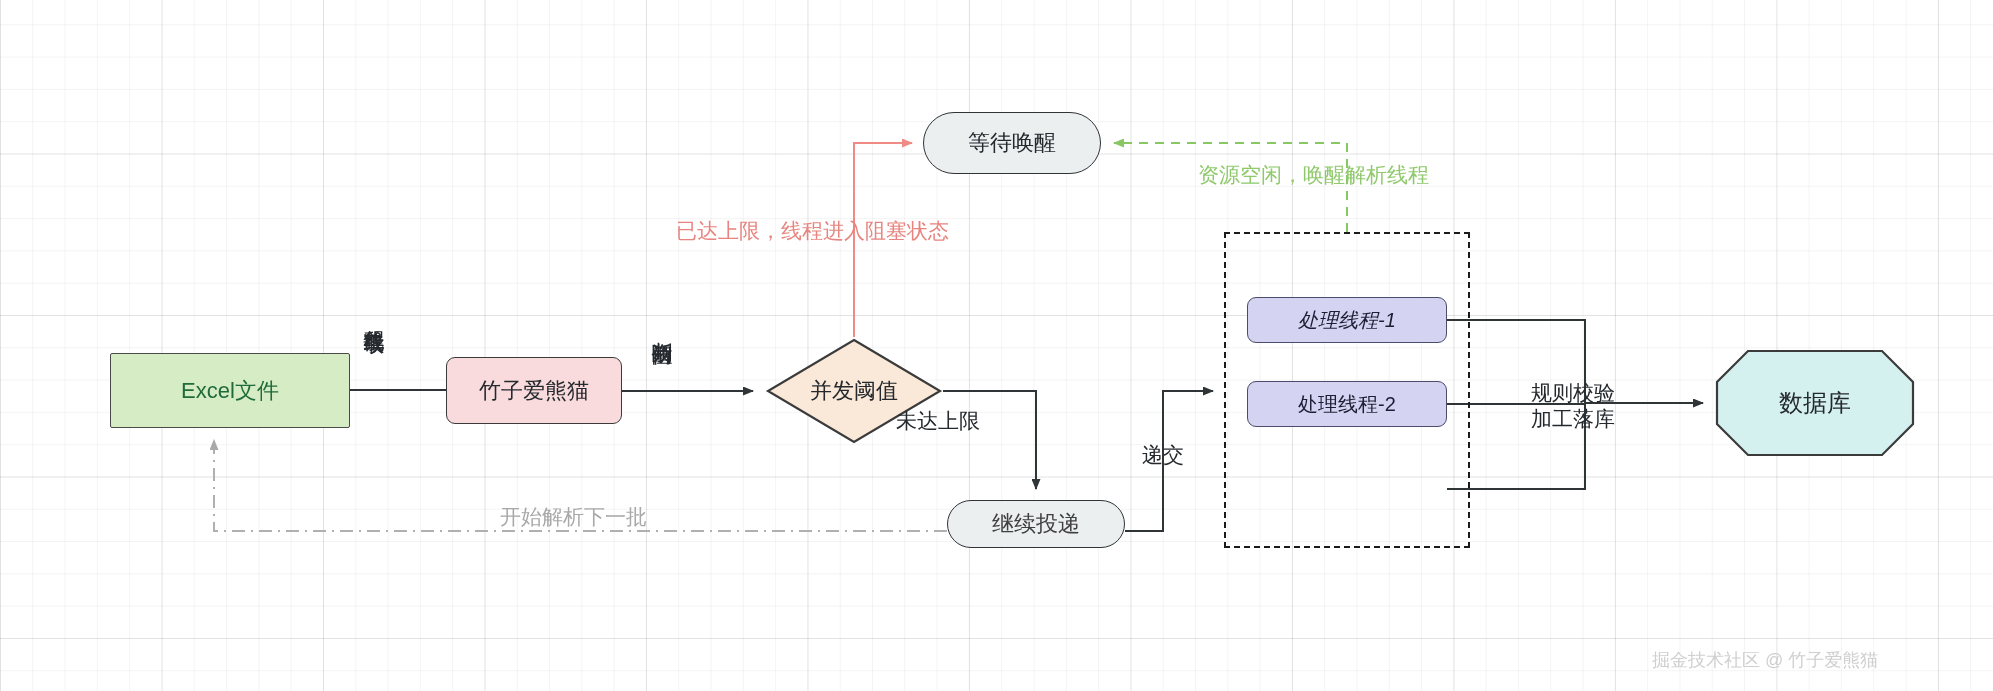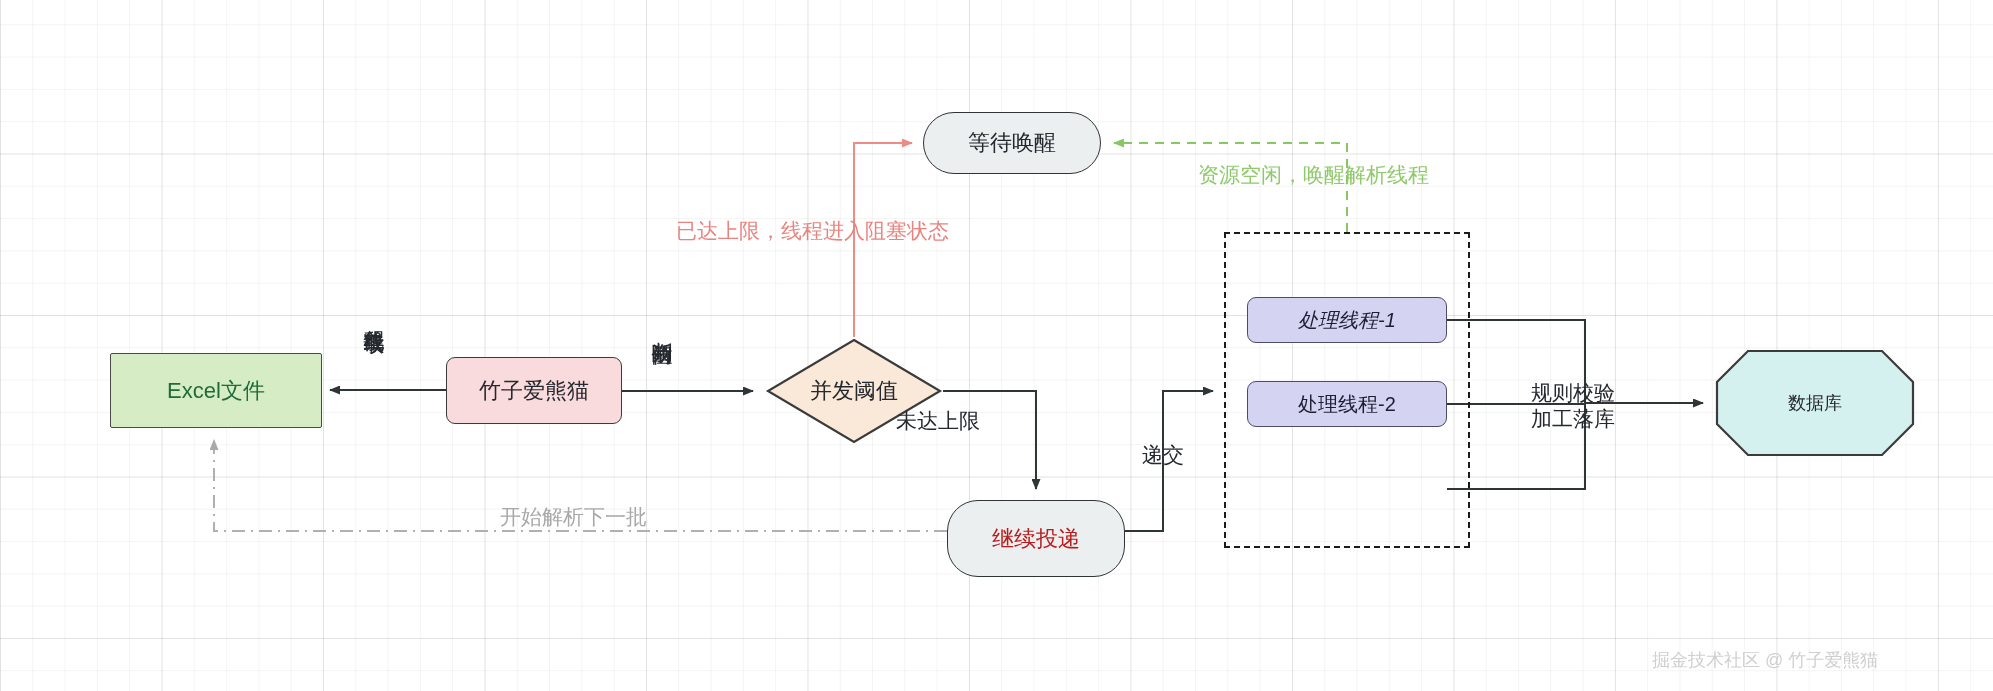--- a/index.html
+++ b/index.html
@@ -46,21 +46,21 @@
     line-height: 1.25;
   }
   .node-label {
     display: block;
     white-space: nowrap;
   }
 
   
   #node-excel {
     left: 110px; top: 353px;
-    width: 212px; height: 75px;
+    width: 240px; height: 75px;
     background: #d5ecc4;
     border: 1.6px solid #4a4a4a;
     border-radius: 2px;
     font-size: 22px;
     color: #1f6b3b;
   }
 
   
   #node-parse {
     left: 446px; top: 357px;
@@ -98,26 +98,26 @@
     background: #eceff0;
     border: 1.8px solid #2f3436;
     border-radius: 31px;
     font-size: 22px;
     color: #24292e;
   }
 
   
   #node-continue {
     left: 947px; top: 500px;
-    width: 178px; height: 77px;
+    width: 178px; height: 48px;
     background: #eceff0;
     border: 1.8px solid #2f3436;
     border-radius: 31px;
     font-size: 22px;
-    color: #b91c1c;
+    color: #404040;
   }
 
   
   #group-pool {
     position: absolute;
     left: 1224px; top: 232px;
     width: 246px; height: 316px;
     border: 2px dashed #1b1b1b;
     background: transparent;
     box-sizing: border-box;
@@ -151,21 +151,21 @@
     width: 200px; height: 108px;
   }
   #node-db-shape {
     position: absolute;
     left: 0; top: 0; width: 100%; height: 100%;
   }
   #node-db-text {
     position: absolute;
     left: 0; top: 0; width: 100%; height: 100%;
     display: flex; align-items: center; justify-content: center;
-    font-size: 18px;
+    font-size: 24px;
     color: #24292e;
   }
 
   
   .edge-label {
     position: absolute;
     font-size: 21px;
     color: #24292e;
     white-space: pre;
     line-height: 1.12;

